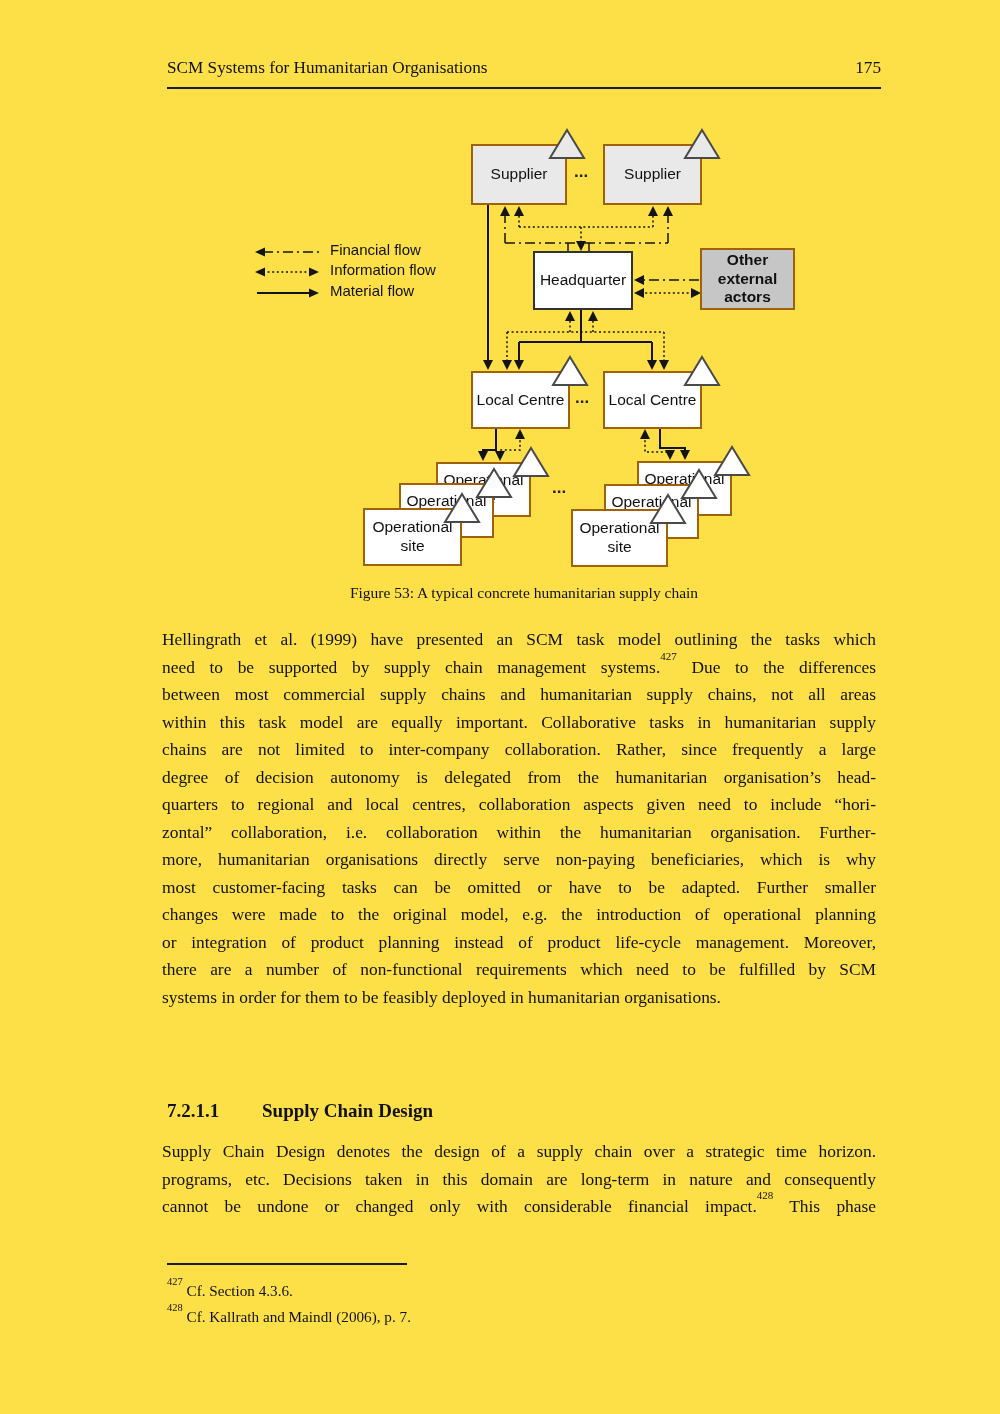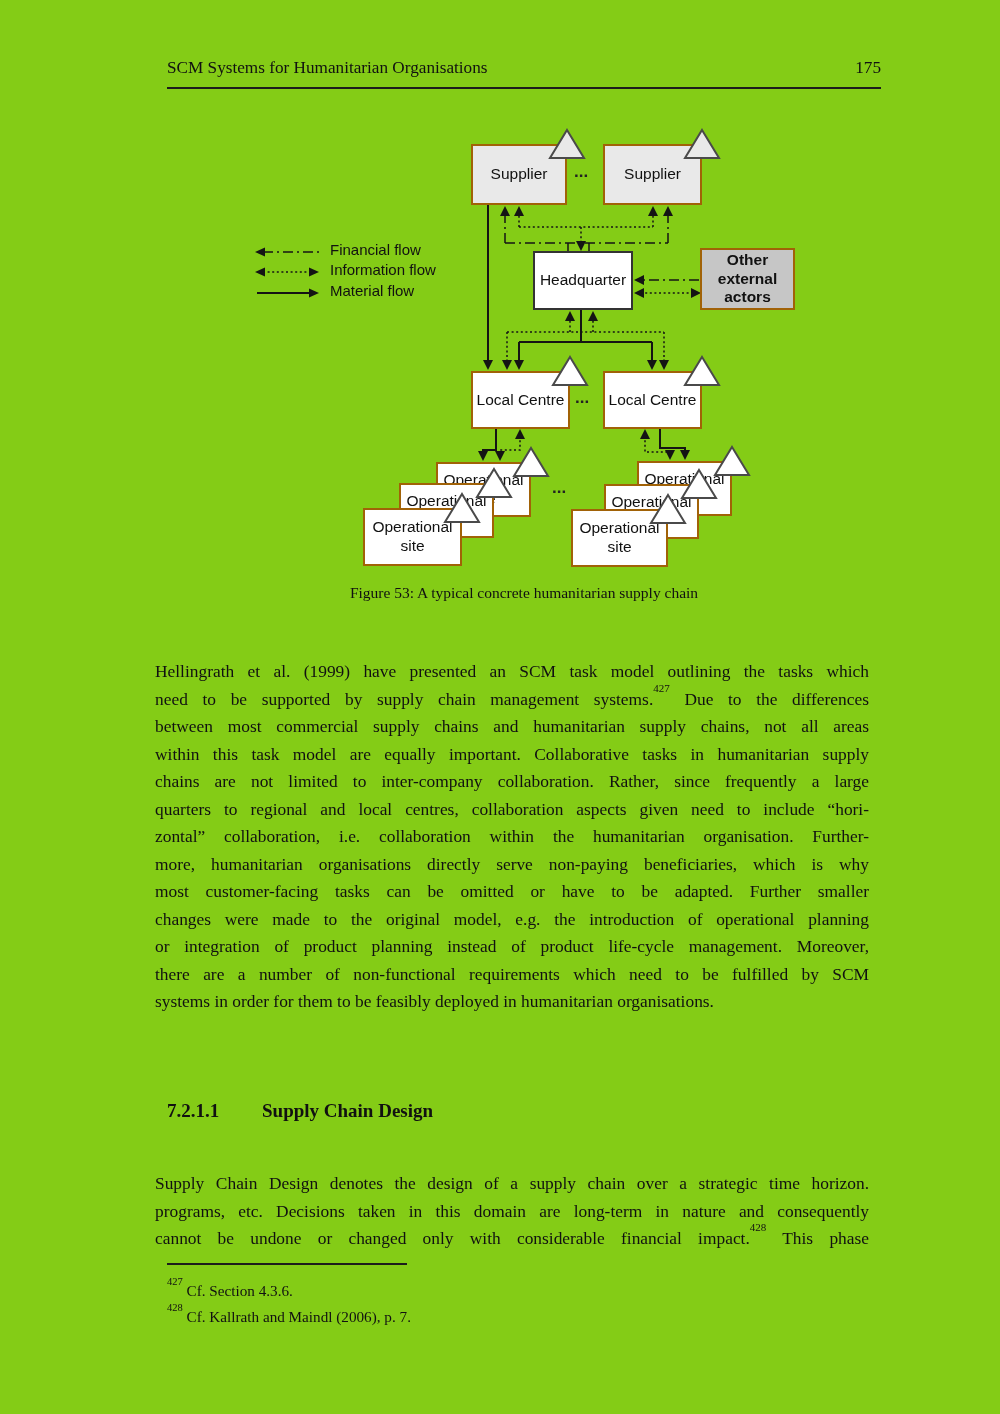--- a/index.html
+++ b/index.html
@@ -1,16 +1,16 @@
 <!DOCTYPE html>
 <html><head>
 <meta charset="utf-8">
 <style>
   html,body{margin:0;padding:0;background:#fff;}
-  .page{position:relative;width:1000px;height:1414px;background:#84cc16;overflow:hidden;
+  .page{position:relative;width:1000px;height:1414px;background:#fde047;overflow:hidden;
         font-family:"Liberation Serif",serif;color:#111;}
 
   
   .header{position:absolute;left:167px;top:58px;width:714px;display:flex;
           justify-content:space-between;font-size:17.2px;}
   .header-rule{position:absolute;left:167px;top:87px;width:714px;height:2px;background:#1c1c1c;}
 
   
   .connectors{position:absolute;left:0;top:0;z-index:1;pointer-events:none;}
   .mat{stroke:#141414;stroke-width:2;fill:none;}
@@ -32,21 +32,21 @@
 
   .legend{position:absolute;left:253px;top:237px;z-index:2;}
   .legend-row{display:flex;align-items:flex-end;height:20.5px;}
   .legend-row svg{margin-right:9px;}
   .legend-label{font-family:"Liberation Sans",sans-serif;font-size:15px;color:#111;}
 
   .caption{position:absolute;left:167px;top:584px;width:714px;text-align:center;
            font-size:15.5px;}
 
   
-  .para{position:absolute;left:155px;width:714px;font-size:17.4px;line-height:27.5px;margin-top:32px;}
+  .para{position:absolute;left:162px;width:714px;font-size:17.4px;line-height:27.5px;}
   .jl{text-align:justify;text-align-last:justify;}
   .jl-end{text-align:justify;text-align-last:left;}
   sup.fn{font-size:11px;position:relative;top:-6px;line-height:0;}
 
   .sect{position:absolute;left:167px;top:1100px;width:714px;font-size:19px;font-weight:bold;}
   .sect-num{display:inline-block;width:95px;}
 
   .fn-rule{position:absolute;left:167px;top:1263px;width:240px;height:2px;background:#1c1c1c;}
   .footnotes{position:absolute;left:167px;top:1276px;width:714px;font-size:15.2px;line-height:22px;}
   .footnotes sup{font-size:10.5px;position:relative;top:-5px;}
@@ -199,20 +199,21 @@
   </svg>
 
   <div class="caption">Figure 53: A typical concrete humanitarian supply chain</div>
 
   <div class="para" style="top:626px">
     <div class="jl">Hellingrath et al. (1999) have presented an SCM task model outlining the tasks which</div>
     <div class="jl"><span>need to be supported by supply chain management systems.</span><sup class="fn">427</sup><span> Due to the differences</span></div>
     <div class="jl">between most commercial supply chains and humanitarian supply chains, not all areas</div>
     <div class="jl">within this task model are equally important. Collaborative tasks in humanitarian supply</div>
     <div class="jl">chains are not limited to inter-company collaboration. Rather, since frequently a large</div>
+    <div class="jl">degree of decision autonomy is delegated from the humanitarian organisation’s head-</div>
     <div class="jl">quarters to regional and local centres, collaboration aspects given need to include “hori-</div>
     <div class="jl">zontal” collaboration, i.e. collaboration within the humanitarian organisation. Further-</div>
     <div class="jl">more, humanitarian organisations directly serve non-paying beneficiaries, which is why</div>
     <div class="jl">most customer-facing tasks can be omitted or have to be adapted. Further smaller</div>
     <div class="jl">changes were made to the original model, e.g. the introduction of operational planning</div>
     <div class="jl">or integration of product planning instead of product life-cycle management. Moreover,</div>
     <div class="jl">there are a number of non-functional requirements which need to be fulfilled by SCM</div>
     <div class="jl-end">systems in order for them to be feasibly deployed in humanitarian organisations.</div>
   </div>
 

